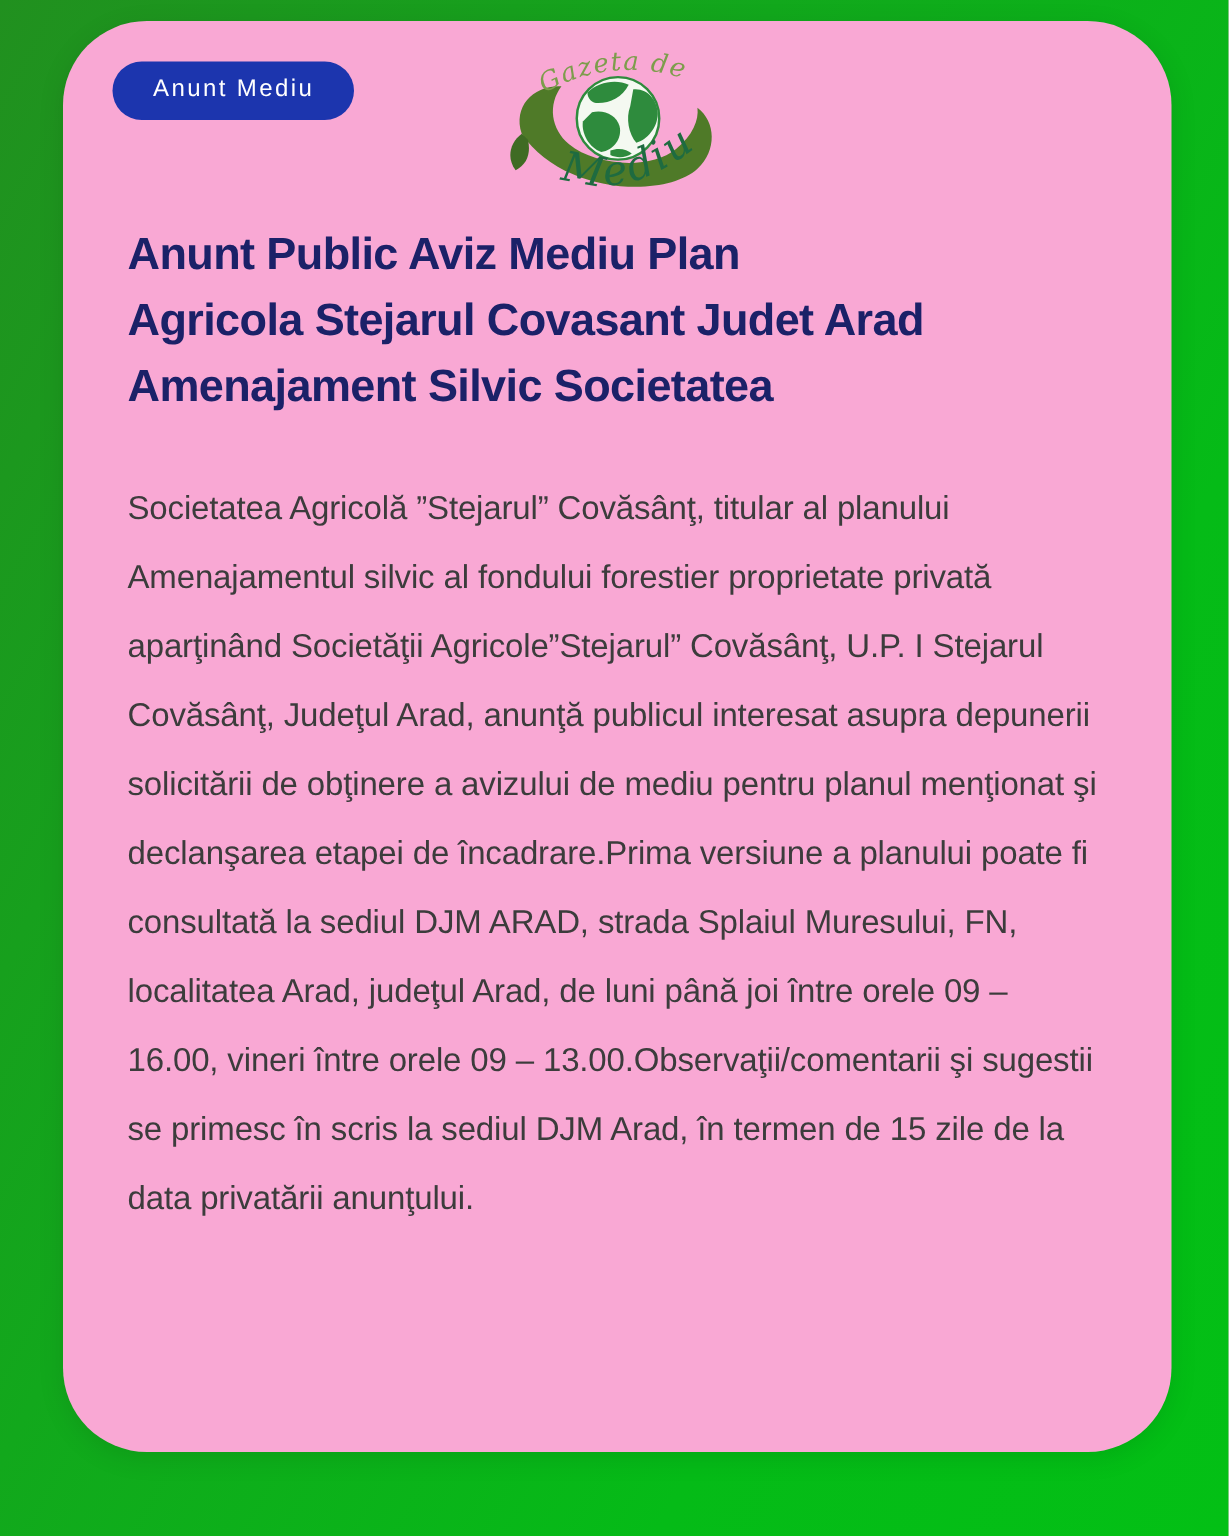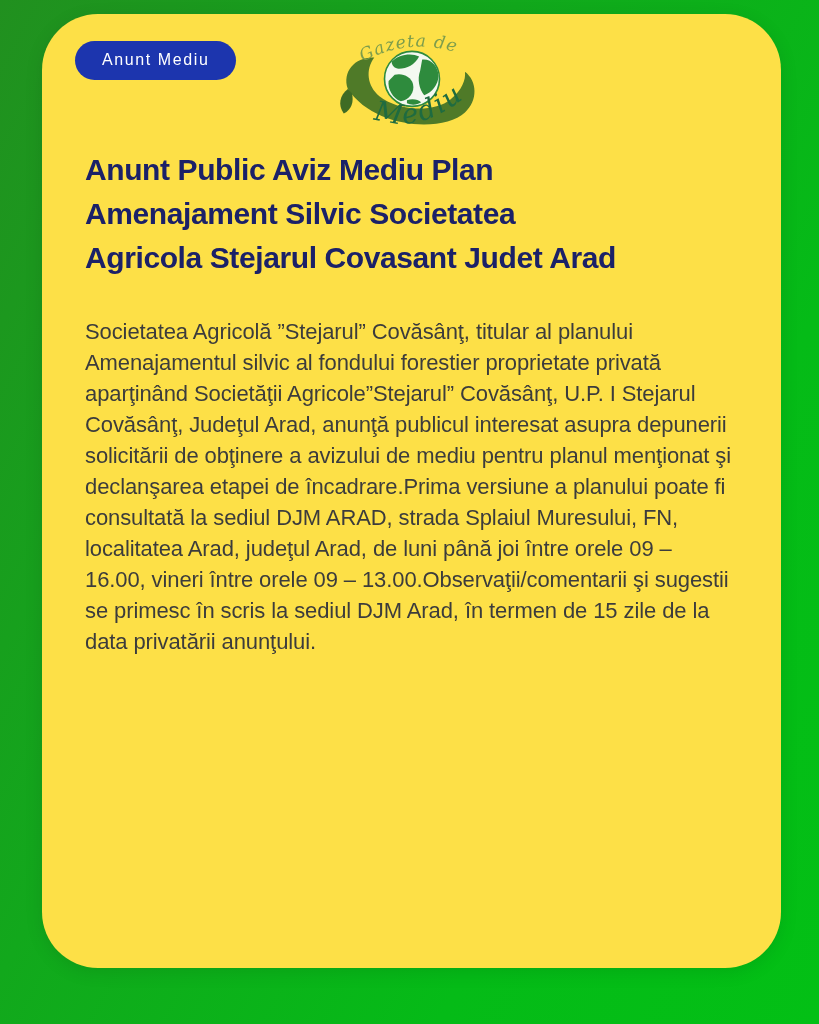--- a/index.html
+++ b/index.html
@@ -13,21 +13,21 @@
     overflow: hidden;
     font-family: "Liberation Sans", sans-serif;
     background: linear-gradient(118deg, #21901f 0%, #12a81c 38%, #05bb17 72%, #03c015 100%);
   }
   .card {
     position: absolute;
     left: 42px;
     top: 14px;
     width: 739px;
     height: 954px;
-    background: #fde047;
+    background: #f9a8d4;
     border-radius: 56px;
     box-shadow: 0 4px 18px rgba(0,0,0,0.10);
     box-sizing: border-box;
   }
   .card-header {
     position: relative;
     height: 124px;
   }
   .badge {
     position: absolute;
@@ -75,21 +75,21 @@
     font-weight: 700;
     line-height: 44px;
     letter-spacing: -0.4px;
   }
   .headline span { display: block; white-space: nowrap; }
   .body-text {
     margin: 36px 0 0 0;
     padding: 0 43px;
     color: #3c3c3c;
     font-size: 22px;
-    line-height: 31px;
+    line-height: 46px;
     letter-spacing: -0.1px;
   }
 </style>
 </head>
 <body>
 
 <div class="card">
 
   <div class="card-header">
 
@@ -120,19 +120,19 @@
         </text>
         <text class="logo-text-bottom">
           <textPath href="#arcBot" startOffset="12%">Mediu</textPath>
         </text>
       </svg>
     </div>
   </div>
 
   <h1 class="headline">
     <span>Anunt Public Aviz Mediu Plan</span>
+    <span>Agricola Stejarul Covasant Judet Arad</span>
     <span>Amenajament Silvic Societatea</span>
-    <span>Agricola Stejarul Covasant Judet Arad</span>
   </h1>
 
   <p class="body-text">Societatea Agricolă ”Stejarul” Covăsânţ, titular al planului Amenajamentul silvic al fondului forestier proprietate privată aparţinând Societăţii Agricole”Stejarul” Covăsânţ, U.P. I Stejarul Covăsânţ, Judeţul Arad, anunţă publicul interesat asupra depunerii solicitării de obţinere a avizului de mediu pentru planul menţionat şi declanşarea etapei de încadrare.Prima versiune a planului poate fi consultată la sediul DJM ARAD, strada Splaiul Muresului, FN, localitatea Arad, judeţul Arad, de luni până joi între orele 09 – 16.00, vineri între orele 09 – 13.00.Observaţii/comentarii şi sugestii se primesc în scris la sediul DJM Arad, în termen de 15 zile de la data privatării anunţului.</p>
 
 </div>
 
 </body></html>

